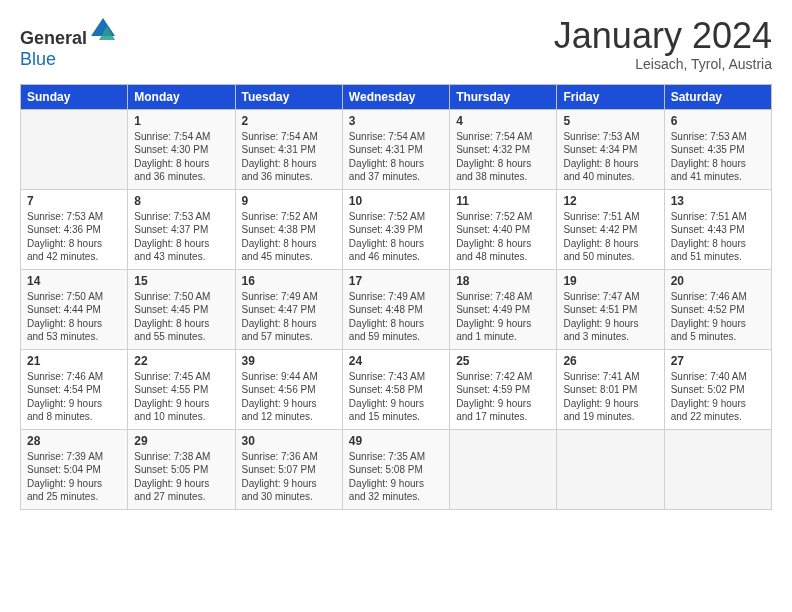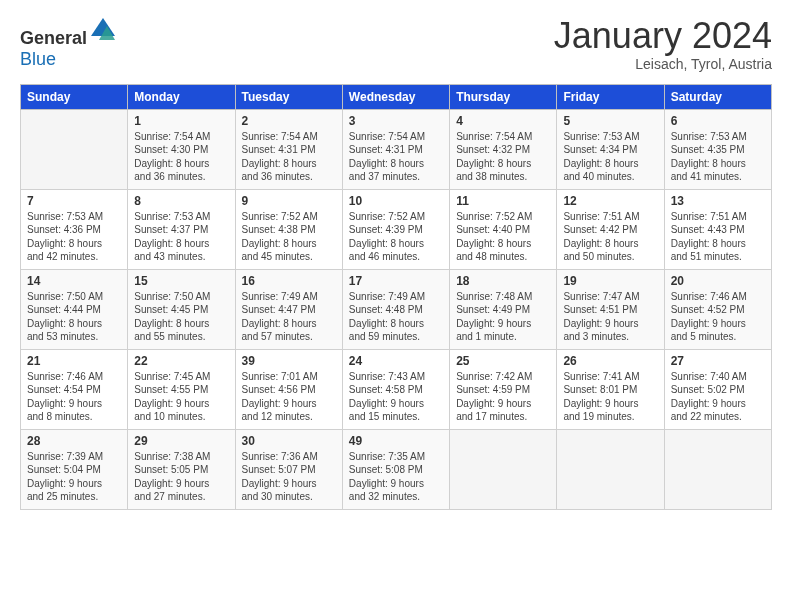--- a/index.html
+++ b/index.html
@@ -222,21 +222,21 @@
           <td>
             <div class="day-number">21</div>
             <div class="day-info"><span>Sunrise: 7:46 AM</span><br><span>Sunset: 4:54 PM</span><br><span>Daylight: 9 hours</span><br><span>and 8 minutes.</span></div>
           </td>
           <td>
             <div class="day-number">22</div>
             <div class="day-info"><span>Sunrise: 7:45 AM</span><br><span>Sunset: 4:55 PM</span><br><span>Daylight: 9 hours</span><br><span>and 10 minutes.</span></div>
           </td>
           <td>
             <div class="day-number">39</div>
-            <div class="day-info"><span>Sunrise: 7:01 AM</span><br><span>Sunset: 4:56 PM</span><br><span>Daylight: 9 hours</span><br><span>and 12 minutes.</span></div>
+            <div class="day-info"><span>Sunrise: 9:44 AM</span><br><span>Sunset: 4:56 PM</span><br><span>Daylight: 9 hours</span><br><span>and 12 minutes.</span></div>
           </td>
           <td>
             <div class="day-number">24</div>
             <div class="day-info"><span>Sunrise: 7:43 AM</span><br><span>Sunset: 4:58 PM</span><br><span>Daylight: 9 hours</span><br><span>and 15 minutes.</span></div>
           </td>
           <td>
             <div class="day-number">25</div>
             <div class="day-info"><span>Sunrise: 7:42 AM</span><br><span>Sunset: 4:59 PM</span><br><span>Daylight: 9 hours</span><br><span>and 17 minutes.</span></div>
           </td>
           <td>

